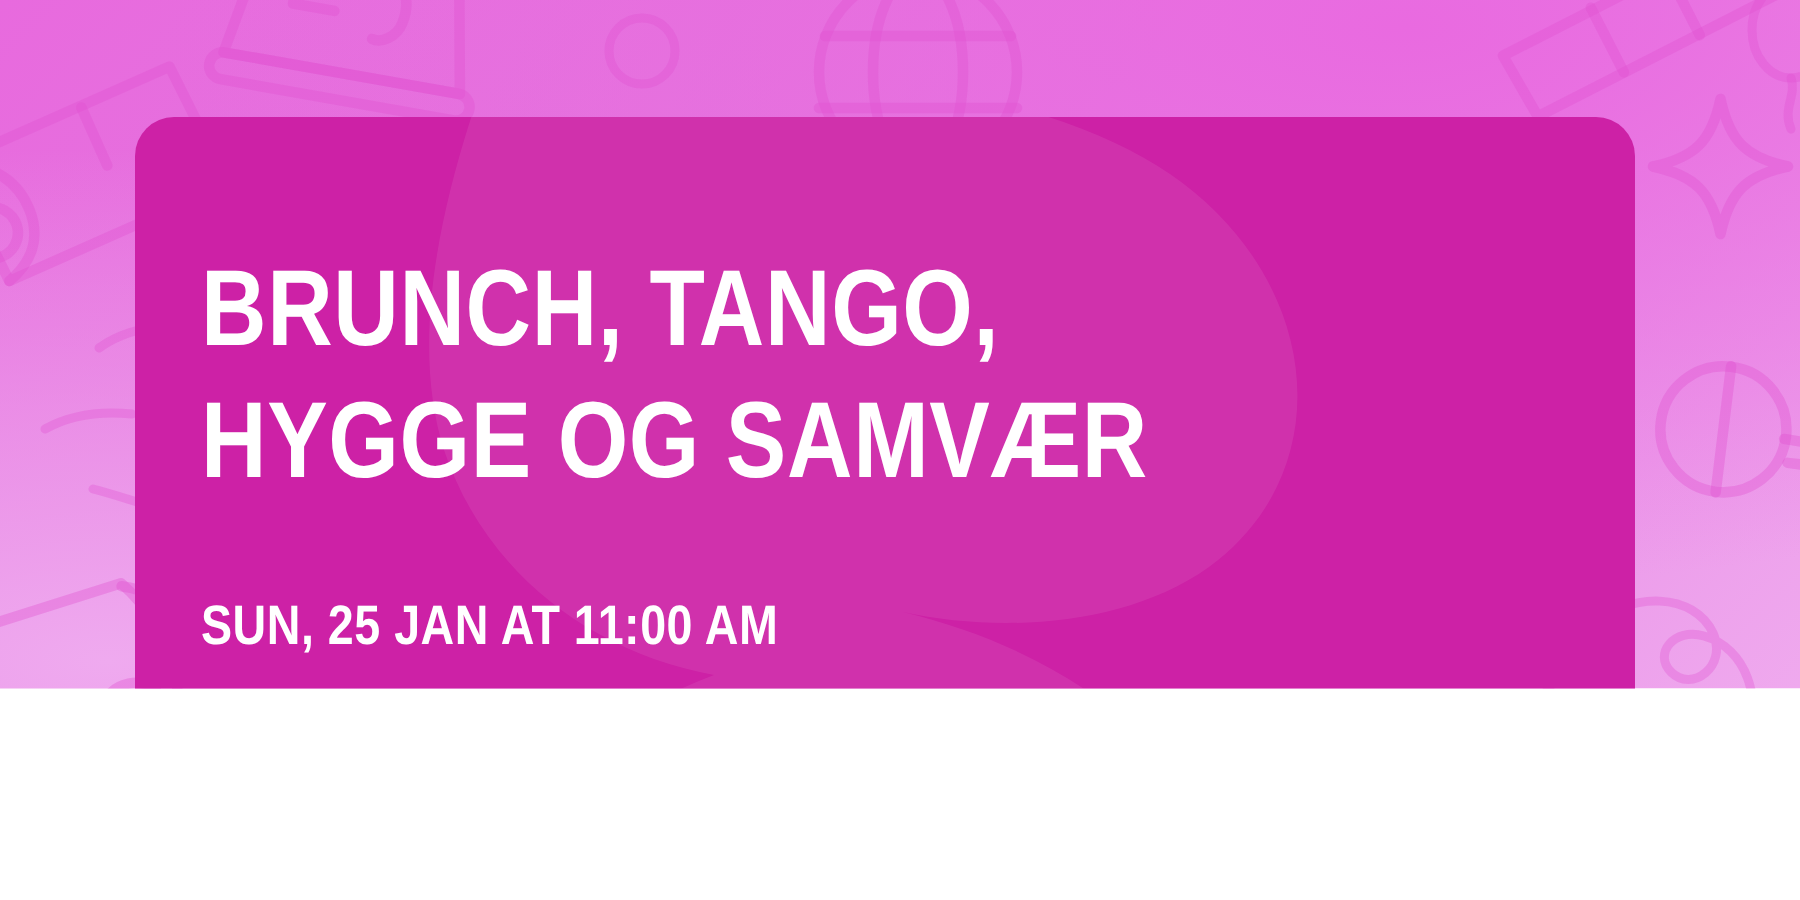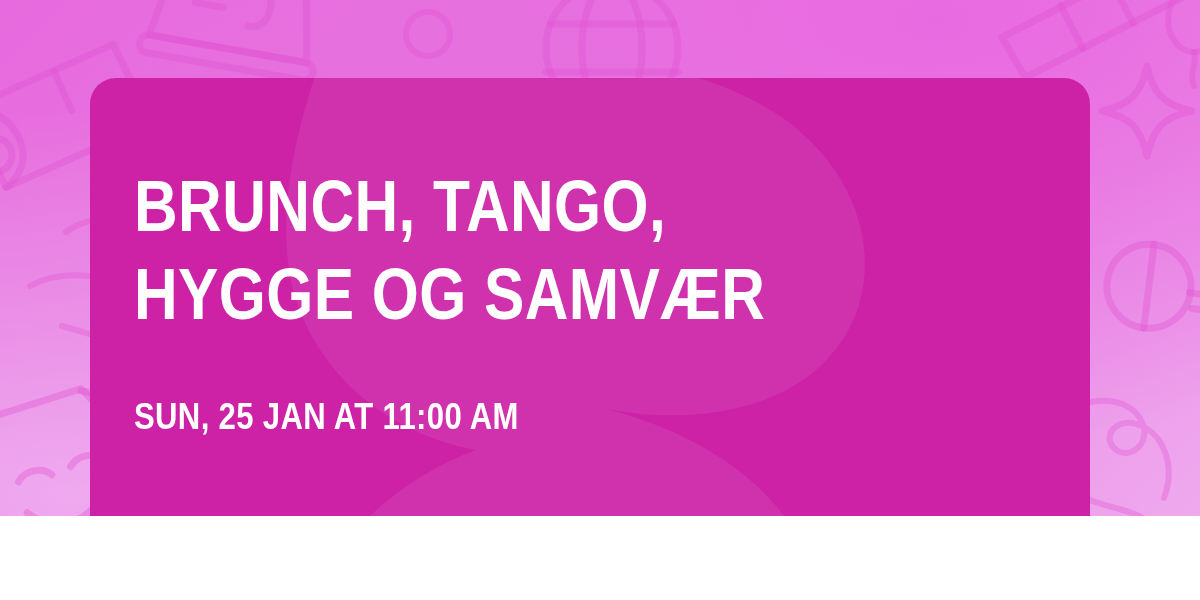--- a/index.html
+++ b/index.html
@@ -5,21 +5,21 @@
 <style>
   html, body {
     margin: 0;
     padding: 0;
     background: #ffffff;
   }
 
   #stage {
     position: relative;
     width: 1200px;
-    height: 516px;
+    height: 459px;
     overflow: hidden;
     font-family: "Liberation Sans", sans-serif;
   }
 
   
   .bg-layer {
     position: absolute;
     inset: 0;
     background:
       radial-gradient(120% 140% at 78% 4%, #e96ae0 0%, rgba(233,106,224,0) 58%),

